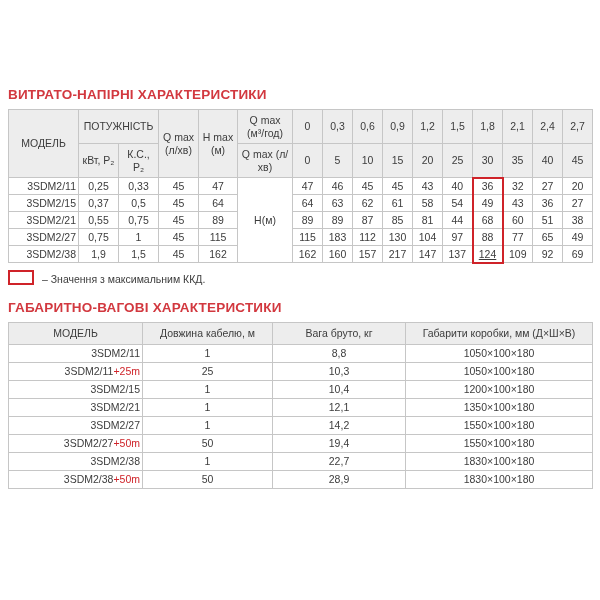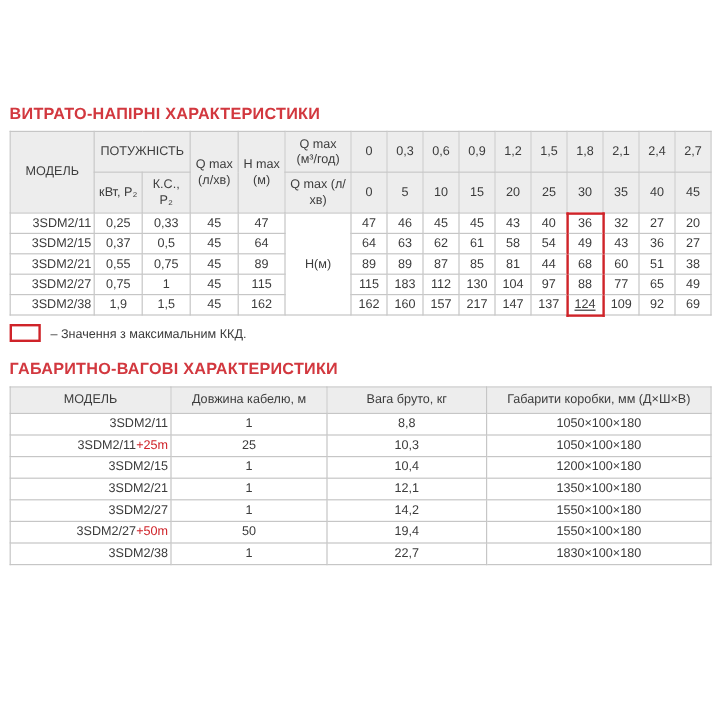--- a/index.html
+++ b/index.html
@@ -273,16 +273,22 @@
         <td>50</td>
         <td>19,4</td>
         <td>1550×100×180</td>
       </tr>
       <tr>
         <td class="model"><span>3SDM2/38</span><span class="sfx"></span></td>
         <td>1</td>
         <td>22,7</td>
         <td>1830×100×180</td>
       </tr>
+      <tr>
+        <td class="model"><span>3SDM2/38</span><span class="sfx">+50m</span></td>
+        <td>50</td>
+        <td>28,9</td>
+        <td>1830×100×180</td>
+      </tr>
     </tbody>
   </table>
 
 </div>
 
 </body></html>

